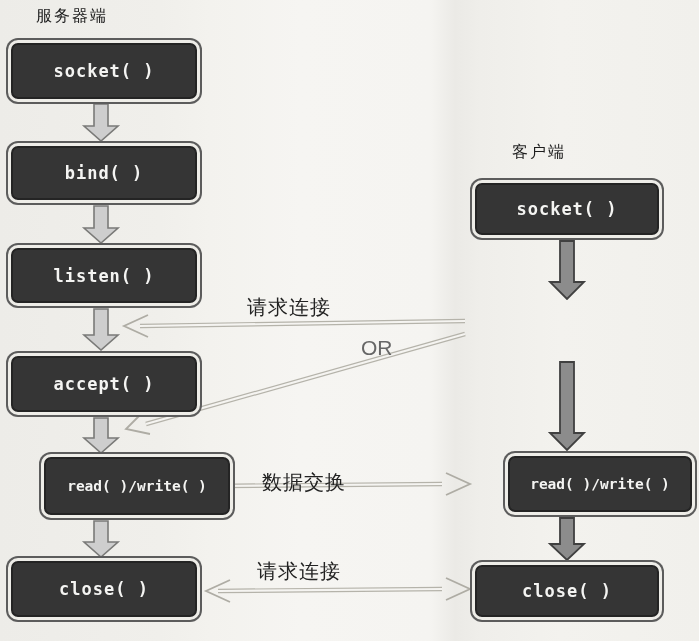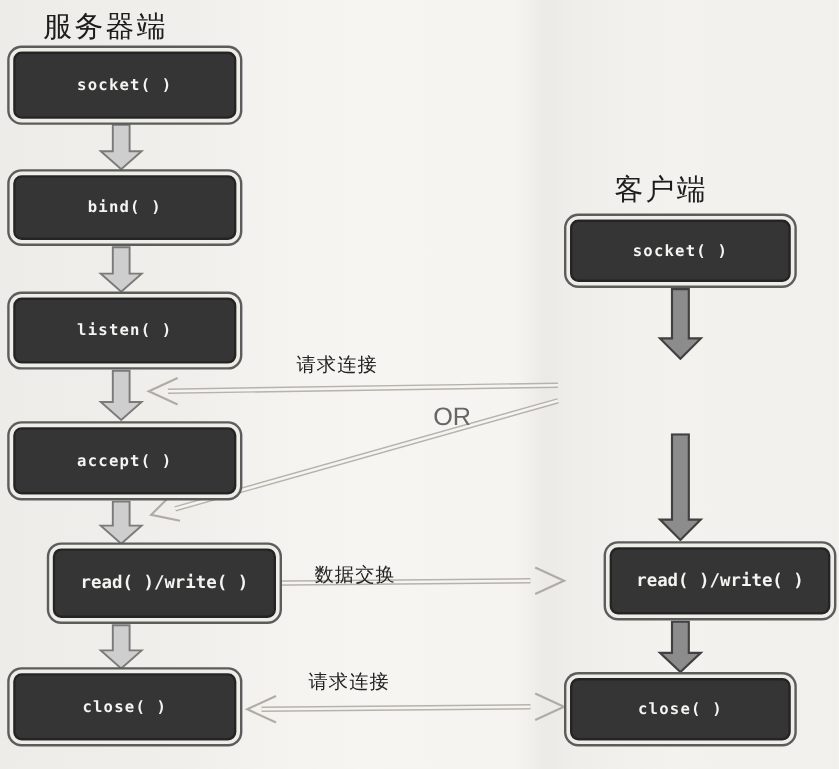--- a/index.html
+++ b/index.html
@@ -22,42 +22,42 @@
     position:absolute;
     box-sizing:border-box;
     background:#353535;
     border:3px solid #eeede8;
     border-radius:10px;
     box-shadow:0 0 0 2px #5c5c5c, inset 0 0 0 2px #242424;
     display:flex;align-items:center;justify-content:center;
     color:#f4f4f2;
     font-family:"DejaVu Sans Mono", monospace;
     font-weight:bold;
-    font-size:13px;
+    font-size:17px;
     letter-spacing:1px;
     z-index:3;
   }
   .server-node{left:8px;width:192px;}
   .client-node{left:472px;width:190px;}
   .small-label{font-size:14.5px;letter-spacing:0;margin-left:33px;}
   
   .title{
     position:absolute;
     font-family:Liberation Mono, monospace;
     color:#1d1d1d;
-    font-size:24px;
+    font-size:16px;
     letter-spacing:2px;
     z-index:4;
     white-space:nowrap;
   }
   .conn-label{
     position:absolute;
     font-family:"DejaVu Serif", serif;
     color:#222222;
-    font-size:16px;
+    font-size:20px;
     letter-spacing:1px;
     z-index:4;
     white-space:nowrap;
   }
   .or-label{
     position:absolute;
     font-family:"Liberation Sans", sans-serif;
     color:#666666;
     font-size:21px;
     z-index:4;

